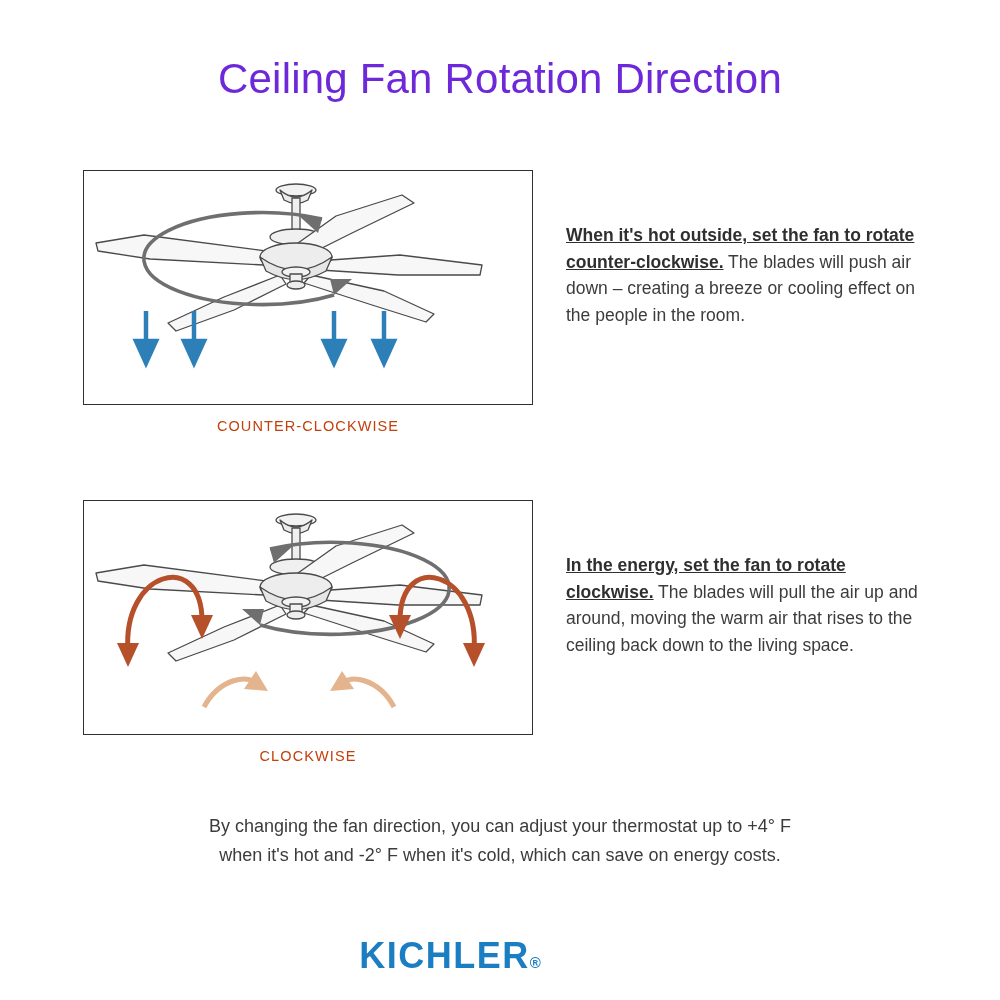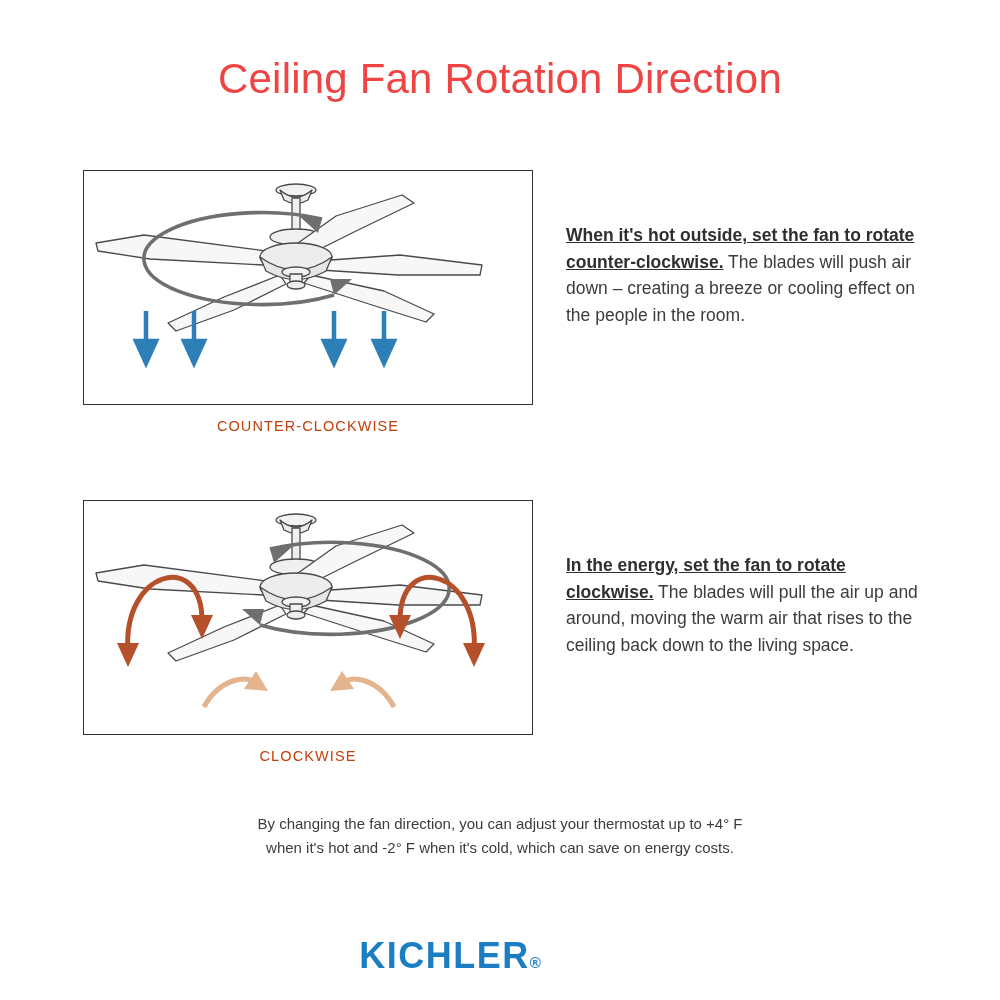--- a/index.html
+++ b/index.html
@@ -22,21 +22,21 @@
   }
   .title {
     position: absolute;
     top: 55px;
     left: 0;
     width: 1000px;
     text-align: center;
     font-size: 42px;
     font-weight: 400;
     letter-spacing: 0.2px;
-    color: #ef4444;
+    color: #6d28d9;
     font-family: "Liberation Sans", sans-serif;
   }
 
   
   .section {
     position: absolute;
     left: 83px;
     width: 840px;
   }
   .section.s1 { top: 170px; }
@@ -79,21 +79,21 @@
     color: #2f2f2f;
     text-decoration: underline;
   }
 
   .footnote {
     position: absolute;
     top: 812px;
     left: 0;
     width: 1000px;
     text-align: center;
-    font-size: 15px;
+    font-size: 18px;
     line-height: 1.62;
     color: #3c3c3c;
   }
 
   .brand {
     position: absolute;
     top: 935px;
     left: 0;
     width: 900px;
     text-align: center;

